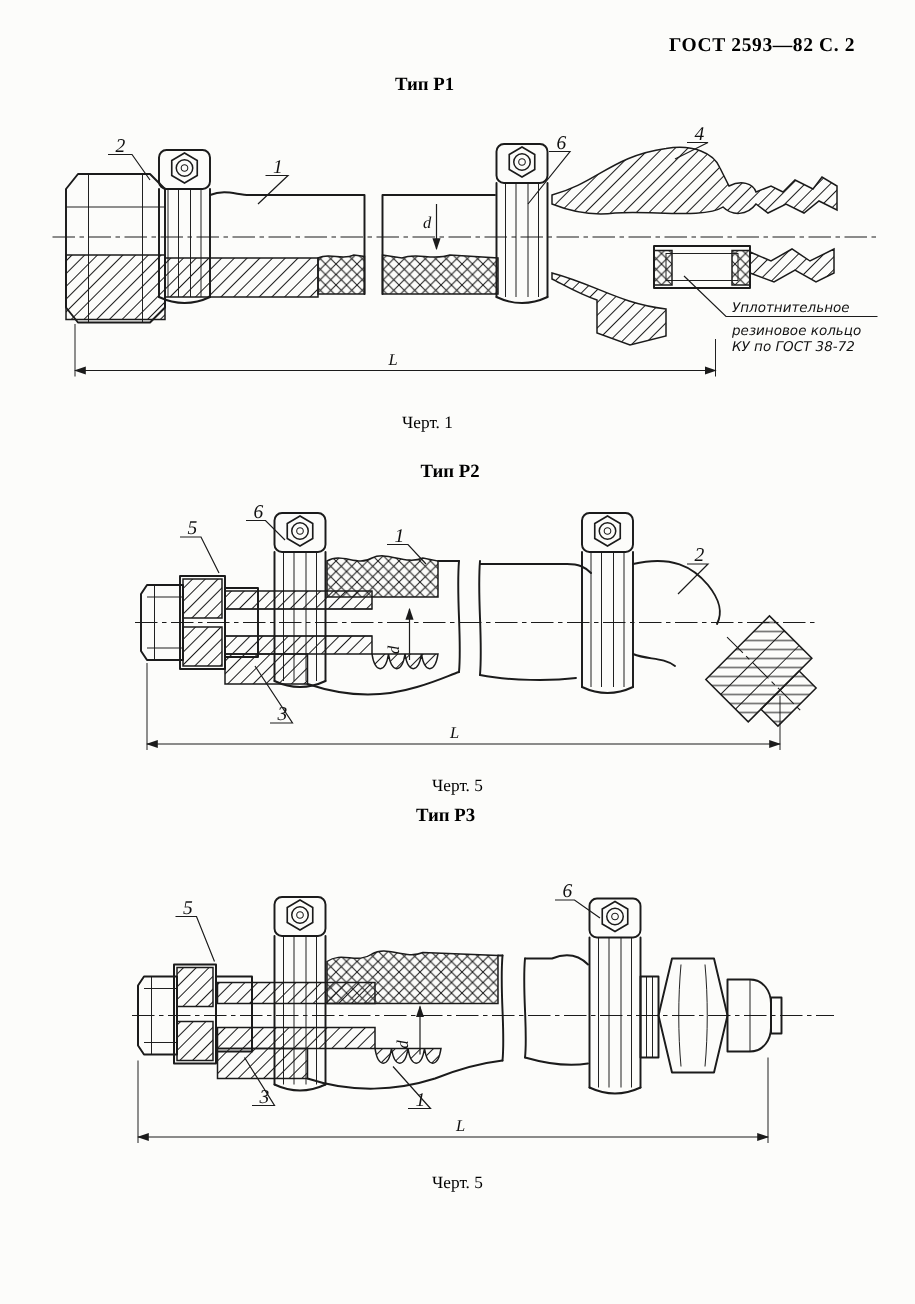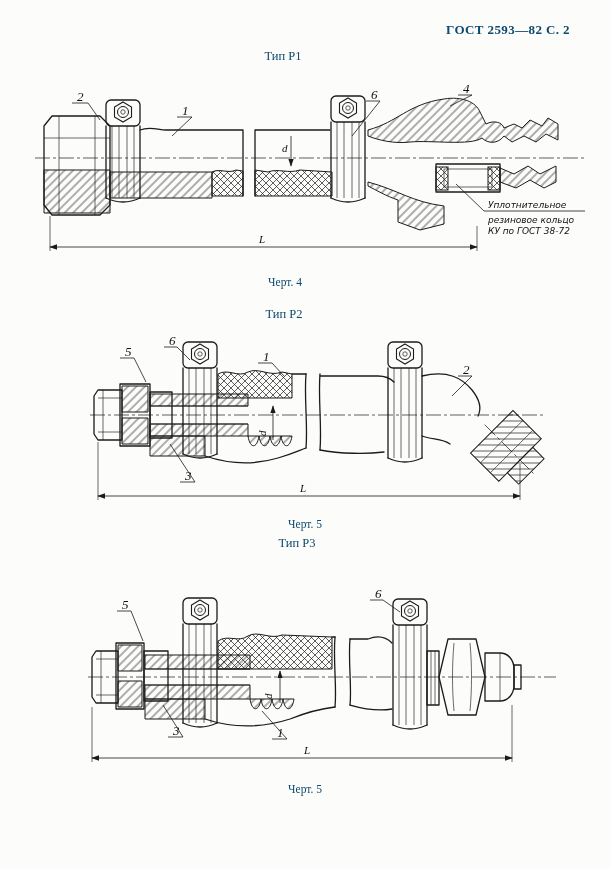--- a/index.html
+++ b/index.html
@@ -1,20 +1,20 @@
 <!DOCTYPE html>
 <html><head>
 <meta charset="utf-8">
 <style>
   html,body{margin:0;padding:0;background:#e8e8e8;}
   .page{position:relative;width:610px;height:869px;background:#fcfcfa;
-        font-family:"Liberation Serif",serif;color:#0c4a6e;overflow:hidden;}
+        font-family:"Liberation Serif",serif;color:#000000;overflow:hidden;}
   .page-header{position:absolute;top:22px;right:40px;font-weight:bold;
         font-size:13px;letter-spacing:.4px;white-space:nowrap;}
-  .fig-title{position:absolute;transform:translateX(-50%);font-weight:normal;
+  .fig-title{position:absolute;transform:translateX(-50%);font-weight:bold;
         font-size:12.5px;white-space:nowrap;}
   .fig-caption{position:absolute;transform:translateX(-50%);
         font-size:11.5px;white-space:nowrap;}
   svg.fig{position:absolute;left:0;}
   
   .ln{stroke:#1b1b1b;stroke-width:1.3;fill:none;stroke-linejoin:round;stroke-linecap:round;}
   .tn{stroke:#1b1b1b;stroke-width:.65;fill:none;}
   .fillh{fill:url(#hm);stroke:#1b1b1b;stroke-width:1;}
   .fillr{fill:url(#hr);stroke:#1b1b1b;stroke-width:1;}
   .center{stroke:#1b1b1b;stroke-width:.7;fill:none;stroke-dasharray:15 3 3 3;}
@@ -129,23 +129,23 @@
       <text class="ann" x="488" y="156">КУ по ГОСТ 38-72</text>
     </g>
 
     <g>
       <path class="tn" d="M50,138 V173 M477,148 V173"></path>
       <path class="dim" d="M50,169 H477" marker-start="url(#arr)" marker-end="url(#arr)"></path>
       <text class="dimt" x="259" y="165">L</text>
     </g>
   </svg>
 
-  <div class="fig-caption" style="left:285px;top:276px">Черт. 4</div>
-
-  <div class="fig-title" style="left:284px;top:307px">Тип Р2</div>
+  <div class="fig-caption" style="left:285px;top:276px">Черт. 1</div>
+
+  <div class="fig-title" style="left:300px;top:307px">Тип Р2</div>
 
   <svg class="fig" style="top:332px" width="610" height="200" viewBox="0 0 610 200">
     <path class="center" d="M90,83 H545"></path>
 
     <g>
       <polygon class="ln" points="98,58 122,58 122,108 98,108 94,102 94,64"></polygon>
       <path class="tn" d="M103,58 V108 M98,66 H122 M98,100 H122"></path>
     </g>
     <g>
       <rect class="ln" x="120" y="52" width="30" height="62"></rect>

